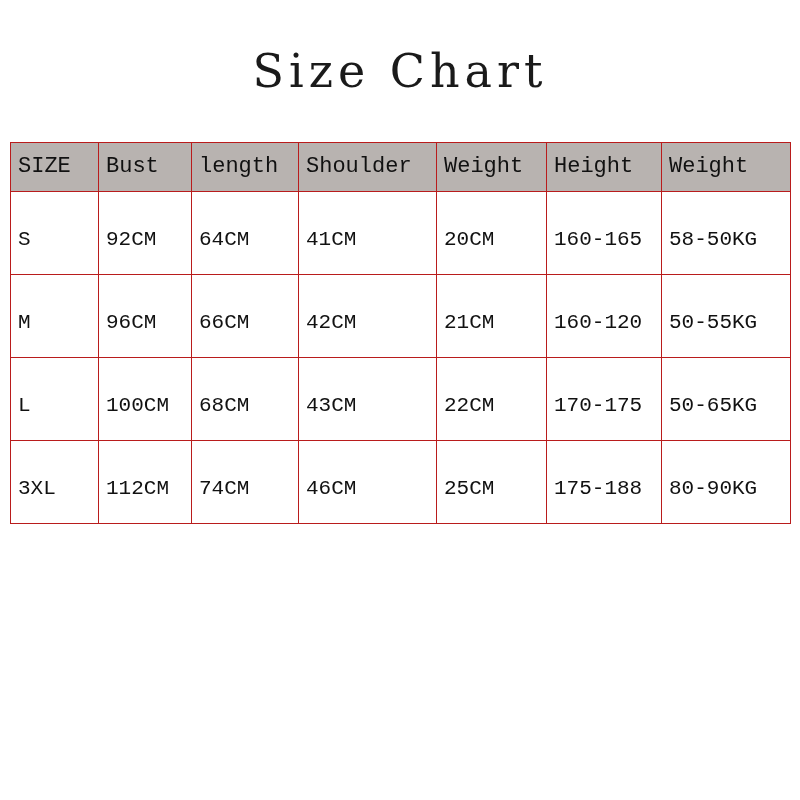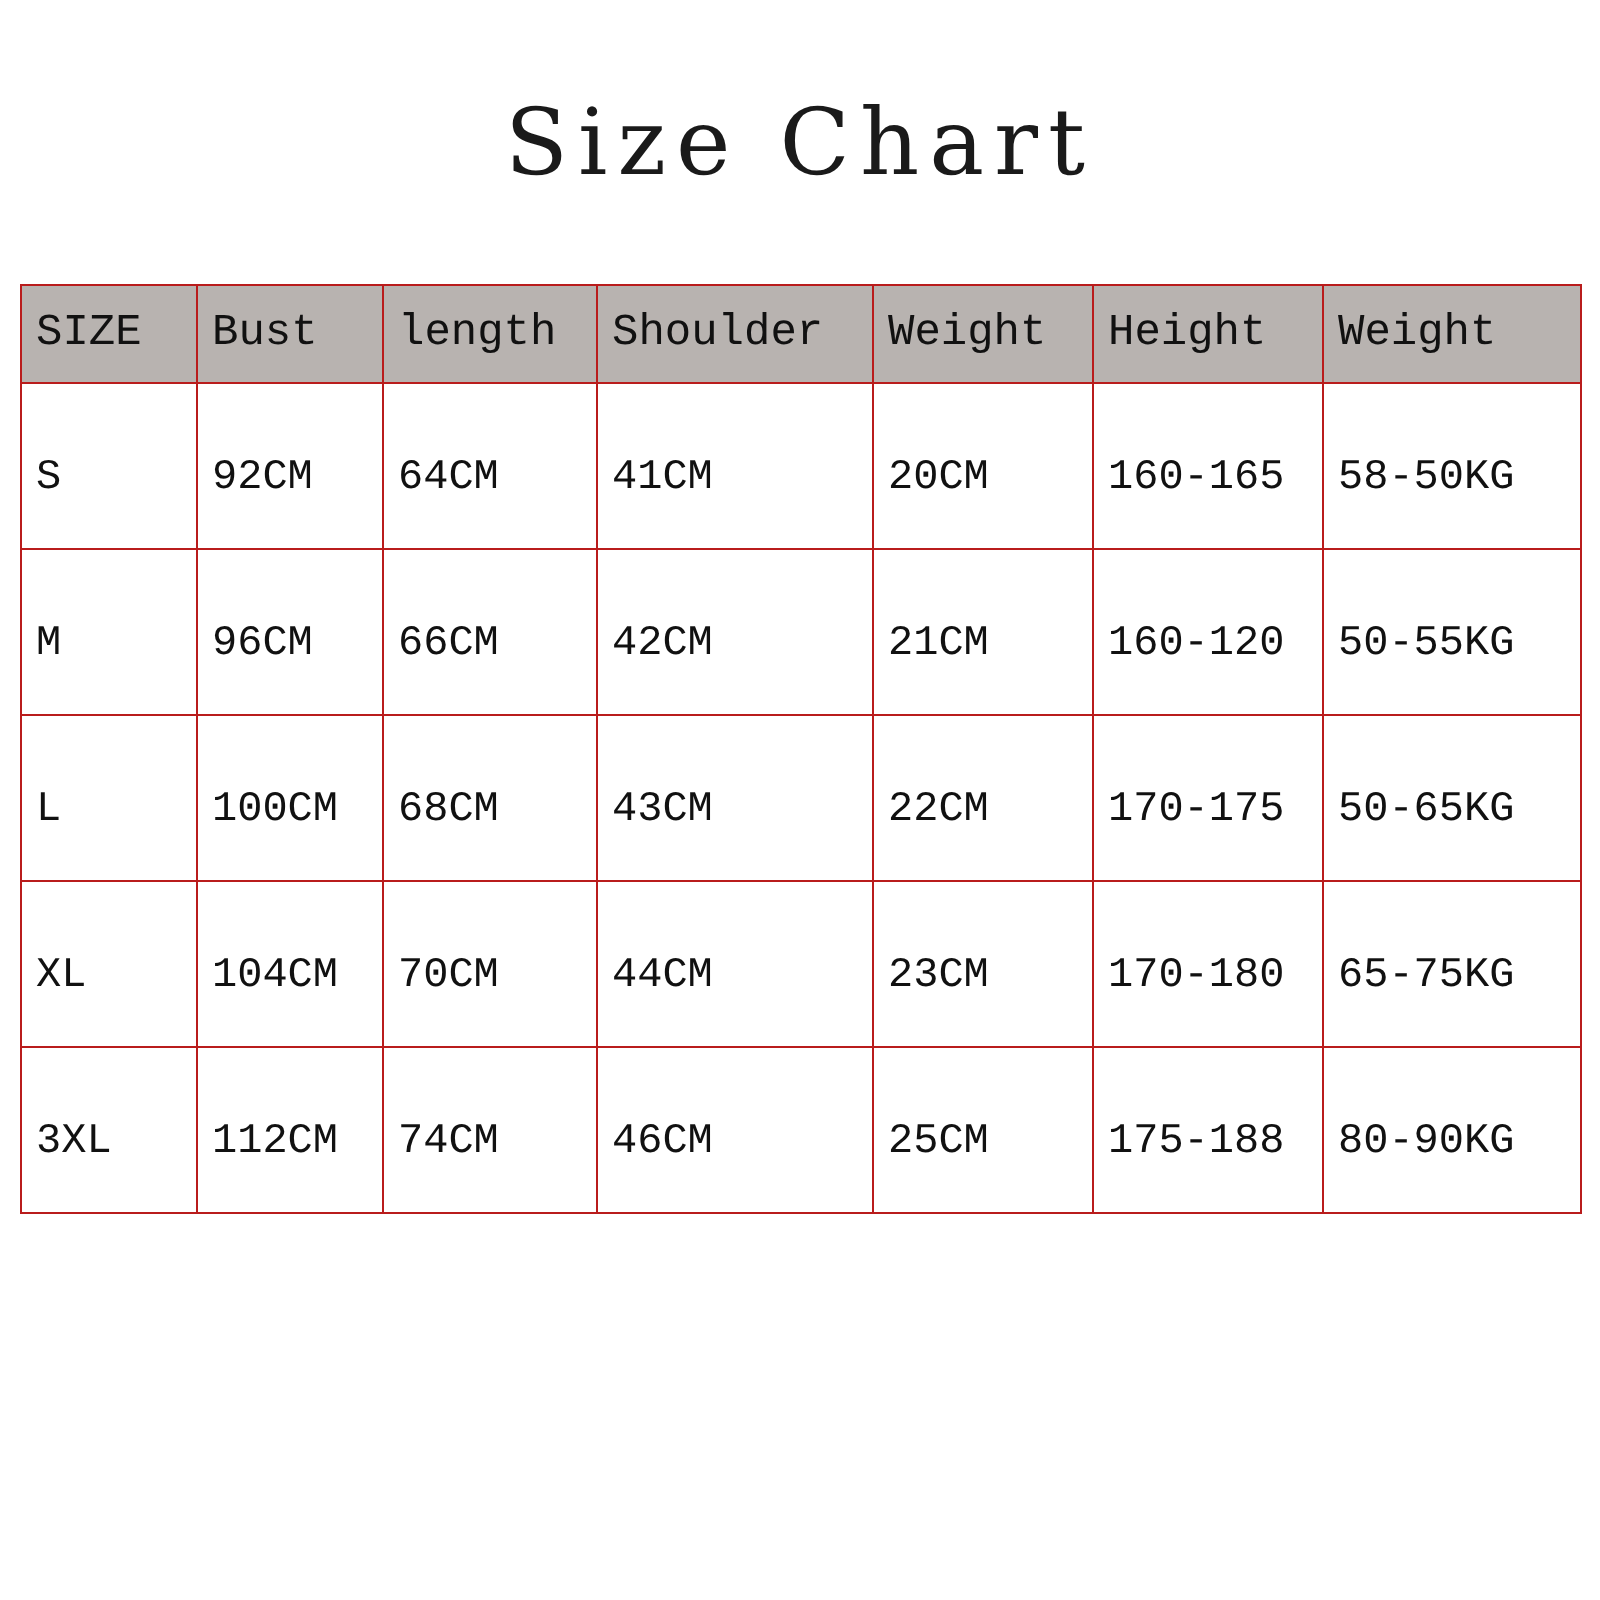--- a/index.html
+++ b/index.html
@@ -132,29 +132,20 @@
         <tr>
           <td>L</td>
           <td>100CM</td>
           <td>68CM</td>
           <td>43CM</td>
           <td>22CM</td>
           <td>170-175</td>
           <td>50-65KG</td>
         </tr>
         <tr>
-          <td>XL</td>
-          <td>104CM</td>
-          <td>70CM</td>
-          <td>44CM</td>
-          <td>23CM</td>
-          <td>170-180</td>
-          <td>65-75KG</td>
-        </tr>
-        <tr>
           <td>3XL</td>
           <td>112CM</td>
           <td>74CM</td>
           <td>46CM</td>
           <td>25CM</td>
           <td>175-188</td>
           <td>80-90KG</td>
         </tr>
       </tbody>
     </table>

